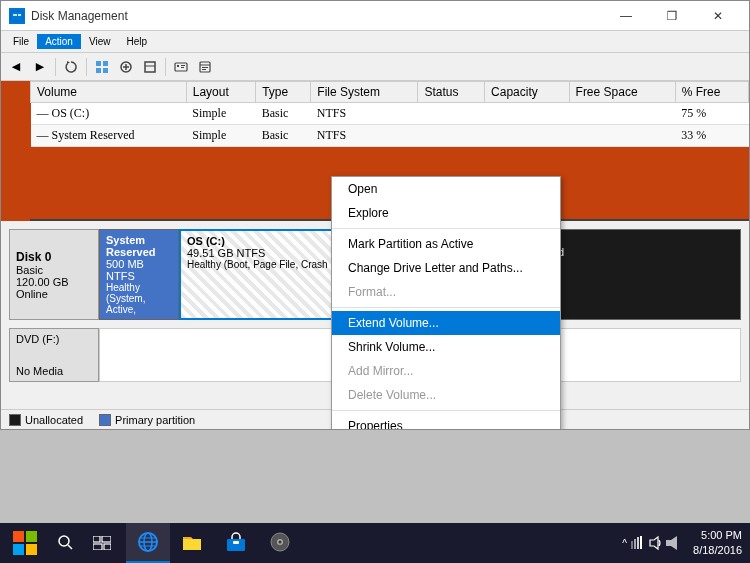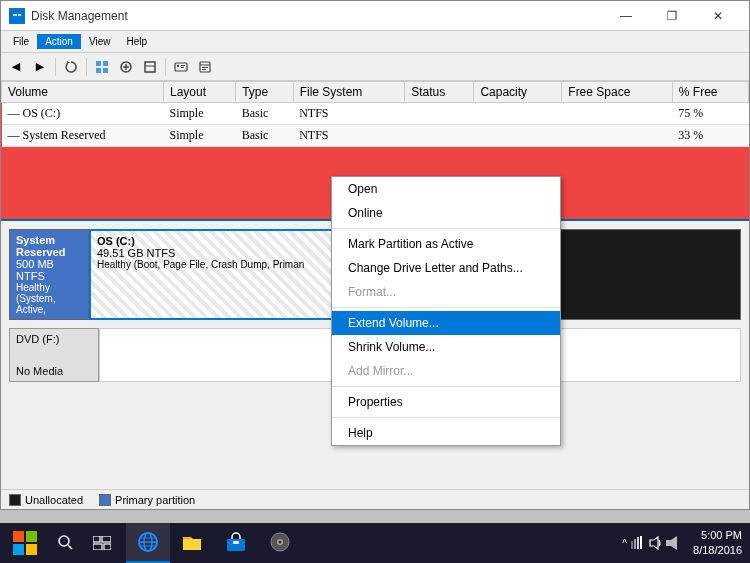--- a/index.html
+++ b/index.html
@@ -11,22 +11,22 @@
       font-size: 12px;
       background: #c0c0c0;
       position: relative;
     }
 
     
     .window {
       position: absolute;
       top: 0; left: 0;
       width: 750px;
-      height: 510px;
-      background: #ef4444;
+      height: 430px;
+      background: #c2410c;
       border: 1px solid #888;
       display: flex;
       flex-direction: column;
     }
 
     
     .titlebar {
       height: 30px;
       background: #fff;
       display: flex;
@@ -116,22 +116,23 @@
       flex: 1;
       display: flex;
       flex-direction: column;
       overflow: hidden;
       position: relative;
     }
 
     
     .table-area {
       height: 140px;
-      border-bottom: 2px solid #0369a1;
+      border-bottom: 2px solid #404040;
       overflow: auto;
+      margin-left: 29px;
     }
 
     table {
       width: 100%;
       border-collapse: collapse;
       font-size: 12px;
     }
     table thead tr {
       background: #f0f0f0;
     }
@@ -488,20 +489,26 @@
             <td></td>
             <td>33 %</td>
           </tr>
         </tbody>
       </table>
     </div>
 
     <div class="disk-map">
 
       <div class="disk-row">
+        <div class="disk-label">
+          <span class="disk-name">Disk 0</span>
+          <span class="disk-type">Basic</span>
+          <span class="disk-size">120.00 GB</span>
+          <span class="disk-status">Online</span>
+        </div>
         <div class="disk-partitions">
           <div class="partition system-reserved" style="width:80px; flex-shrink:0;">
             <span class="partition-name">System Reserved</span>
             <span class="partition-size">500 MB NTFS</span>
             <span class="partition-info">Healthy (System, Active,</span>
           </div>
           <div class="partition os-c selected" style="flex:2;">
             <span class="partition-name">OS (C:)</span>
             <span class="partition-size">49.51 GB NTFS</span>
             <span class="partition-info">Healthy (Boot, Page File, Crash Dump, Priman</span>
@@ -530,29 +537,30 @@
         <span>Unallocated</span>
       </div>
       <div class="legend-item">
         <div class="legend-color" style="background:#4472c4;"></div>
         <span>Primary partition</span>
       </div>
     </div>
 
     <div class="context-menu">
       <div class="context-menu-item">Open</div>
-      <div class="context-menu-item">Online</div>
+      <div class="context-menu-item">Explore</div>
       <div class="context-menu-sep"></div>
       <div class="context-menu-item">Mark Partition as Active</div>
       <div class="context-menu-item">Change Drive Letter and Paths...</div>
       <div class="context-menu-item disabled">Format...</div>
       <div class="context-menu-sep"></div>
       <div class="context-menu-item highlighted">Extend Volume...</div>
       <div class="context-menu-item">Shrink Volume...</div>
       <div class="context-menu-item disabled">Add Mirror...</div>
+      <div class="context-menu-item disabled">Delete Volume...</div>
       <div class="context-menu-sep"></div>
       <div class="context-menu-item">Properties</div>
       <div class="context-menu-sep"></div>
       <div class="context-menu-item">Help</div>
     </div>
 
   </div>
 </div>
 
 <div class="taskbar">

